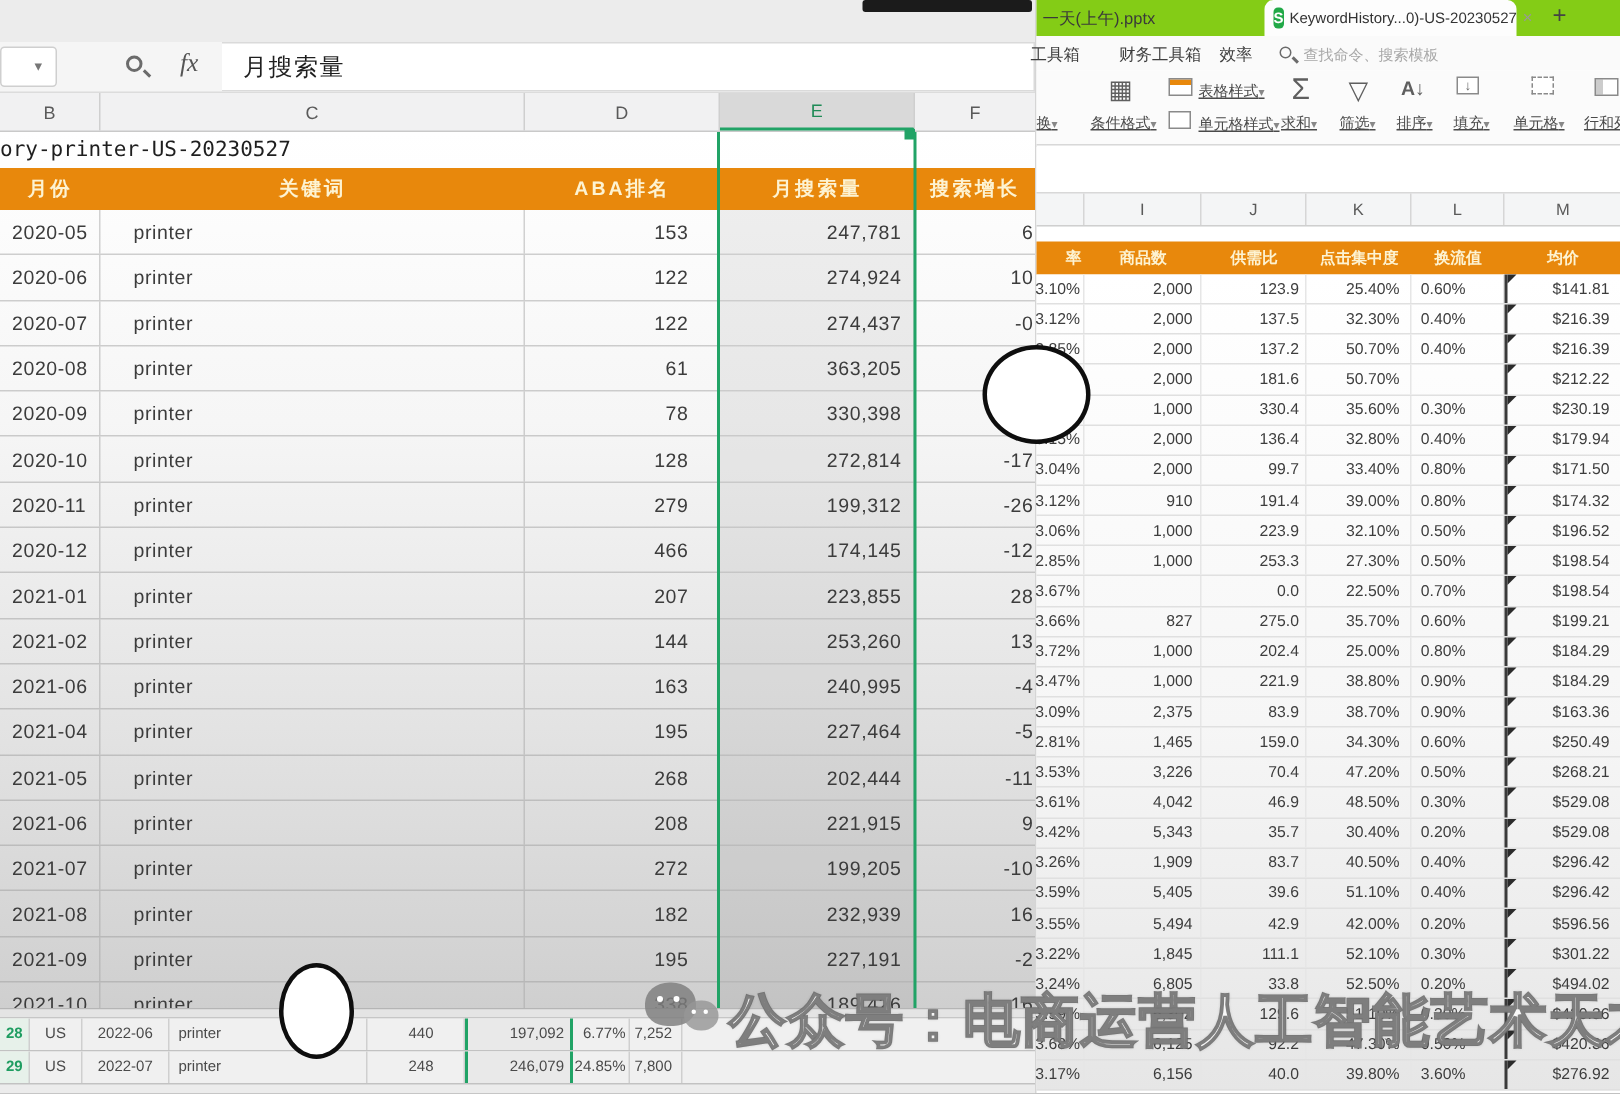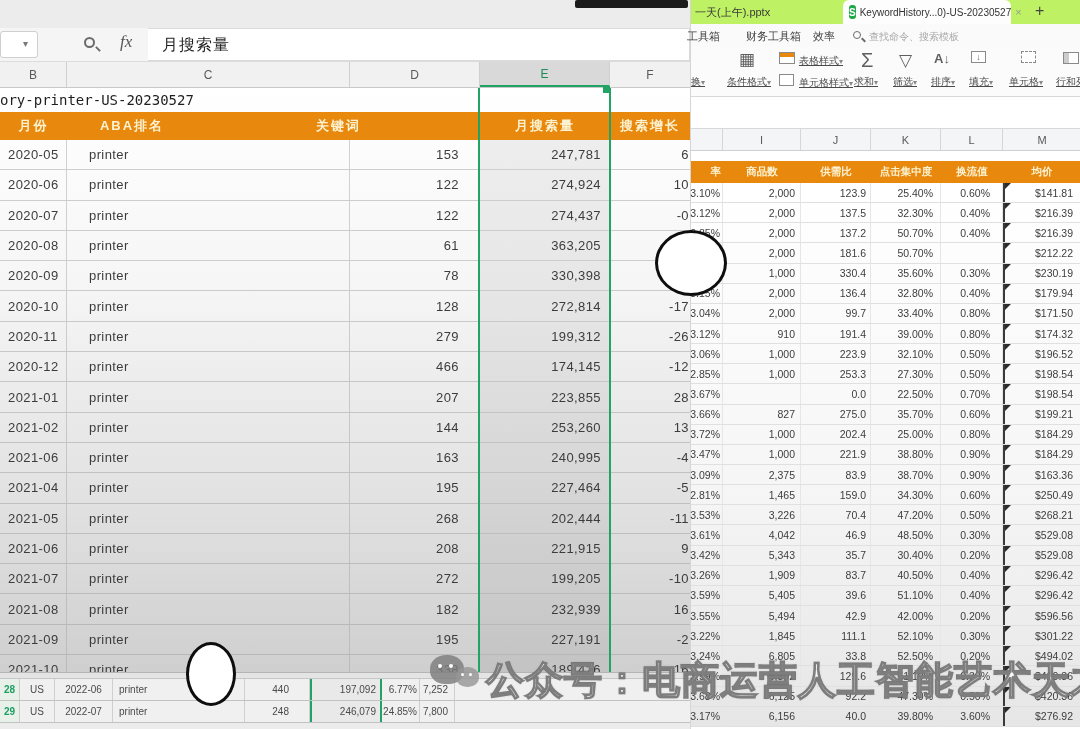--- a/index.html
+++ b/index.html
@@ -63,21 +63,21 @@
   .oc.mon{width:58px;justify-content:center;}
   .oc.kw{width:132px;padding-left:6px;}
   .oc.aba{width:65px;justify-content:flex-end;padding-right:20px;}
   .oc.vol{width:72px;justify-content:flex-end;padding-right:4px;border-left:2px solid #21a366;border-right:2px solid #21a366;background:#e9e9e9;}
   .oc.gr{width:38px;justify-content:flex-end;padding-right:2px;}
   .oc.buy{width:35px;justify-content:flex-end;padding-right:6px;}
   .oc.rest{flex:1;border-right:none;}
 
   
   #right{left:690px;top:0;width:390px;height:729px;background:#fff;border-left:1px solid #d5d5d5;}
-  #rp-tabbar{left:0;top:0;width:390px;height:24px;background:#bef264;}
+  #rp-tabbar{left:0;top:0;width:390px;height:24px;background:#84cc16;}
   #rp-tab1{left:4px;top:5px;font-size:11px;color:#3a3a3a;}
   #rp-tabactive{left:152px;top:0;width:168px;height:24px;background:#fdfdfd;border-radius:6px 6px 0 0;display:flex;align-items:center;padding:0 6px;}
   #rp-slogo{width:14px;height:14px;background:#21a947;border-radius:3px;color:#fff;font-size:10px;font-weight:bold;
             display:flex;align-items:center;justify-content:center;margin-right:4px;}
   #rp-tab2-label{font-size:10px;color:#333;white-space:nowrap;}
   #rp-tabclose{margin-left:4px;color:#999;font-size:11px;}
   #rp-newtab{left:344px;top:2px;font-size:16px;color:#444;}
 
   #rp-menubar{left:0;top:24px;width:390px;height:23px;background:#fafafa;}
   .rp-menu-item{position:absolute;top:5px;font-size:11px;color:#3e3e3e;}
@@ -107,21 +107,21 @@
   .roc.w-i{width:78px}.roc.w-j{width:70px}.roc.w-k{width:70px}.roc.w-l{width:62px}.roc.w-m{width:78px}
 
   #rp-rows{left:0;top:183px;width:390px;
     background:linear-gradient(180deg,#ffffff 0%,#f6f6f6 55%,#e6e6e6 100%);}
   .rrow{display:flex;height:20.15px;border-bottom:1px solid #e0e0e0;}
   .rc{height:100%;display:flex;align-items:center;justify-content:flex-end;font-size:10.5px;color:#3d3d3d;border-right:1px solid #e6e6e6;}
   .rc.h{width:32px;padding-right:2px;}
   .rc.i{width:78px;padding-right:5px;}
   .rc.j{width:70px;padding-right:4px;}
   .rc.k{width:70px;padding-right:7px;}
-  .rc.l{width:62px;padding-right:12px;}
+  .rc.l{width:62px;padding-right:25px;}
   .rc.m{width:78px;padding-right:8px;border-left:2px solid #3a3a3a;border-right:none;position:relative;}
   .note-mark{position:absolute;left:0;top:0;width:0;height:0;border-top:6px solid #2b2b2b;border-right:6px solid transparent;}
 
   
   .ring{position:absolute;border:3px solid #0e0e0e;border-radius:50%;background:#fff;z-index:40;}
   #ring1{left:655px;top:230px;width:72px;height:66px;}
   #ring2{left:186px;top:642px;width:50px;height:64px;}
 
   
   #wechat{left:430px;top:653px;width:56px;height:50px;z-index:55;}
@@ -160,22 +160,22 @@
       <div class="lch w-k">C</div>
       <div class="lch w-a">D</div>
       <div class="lch w-v">E</div>
       <div class="lch w-g">F</div>
     </div>
 
     <div id="lp-grid" class="abs">
       <div id="lp-title" class="abs">ory-printer-US-20230527</div>
       <div id="lp-orange" class="abs">
         <div class="loc w-m">月份</div>
+        <div class="loc w-k">关键词</div>
         <div class="loc w-a">ABA排名</div>
-        <div class="loc w-k">关键词</div>
         <div class="loc w-v">月搜索量</div>
         <div class="loc w-g">搜索增长</div>
       </div>
       <div id="lp-rows" class="abs">
 
       <div class="lrow">
           <span class="lc m">2020-05</span>
           <span class="lc k">printer</span>
           <span class="lc a">153</span>
           <span class="lc v">247,781</span>

